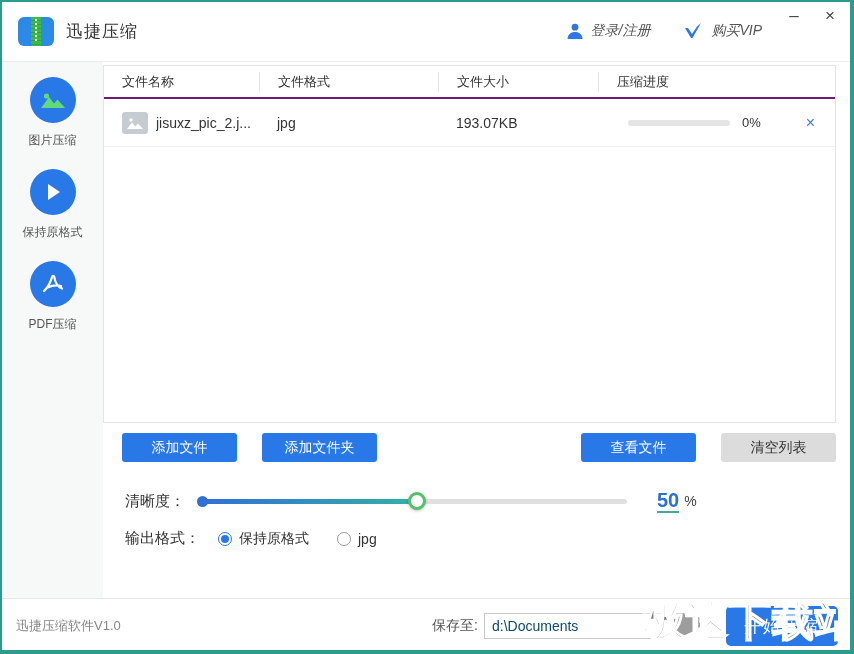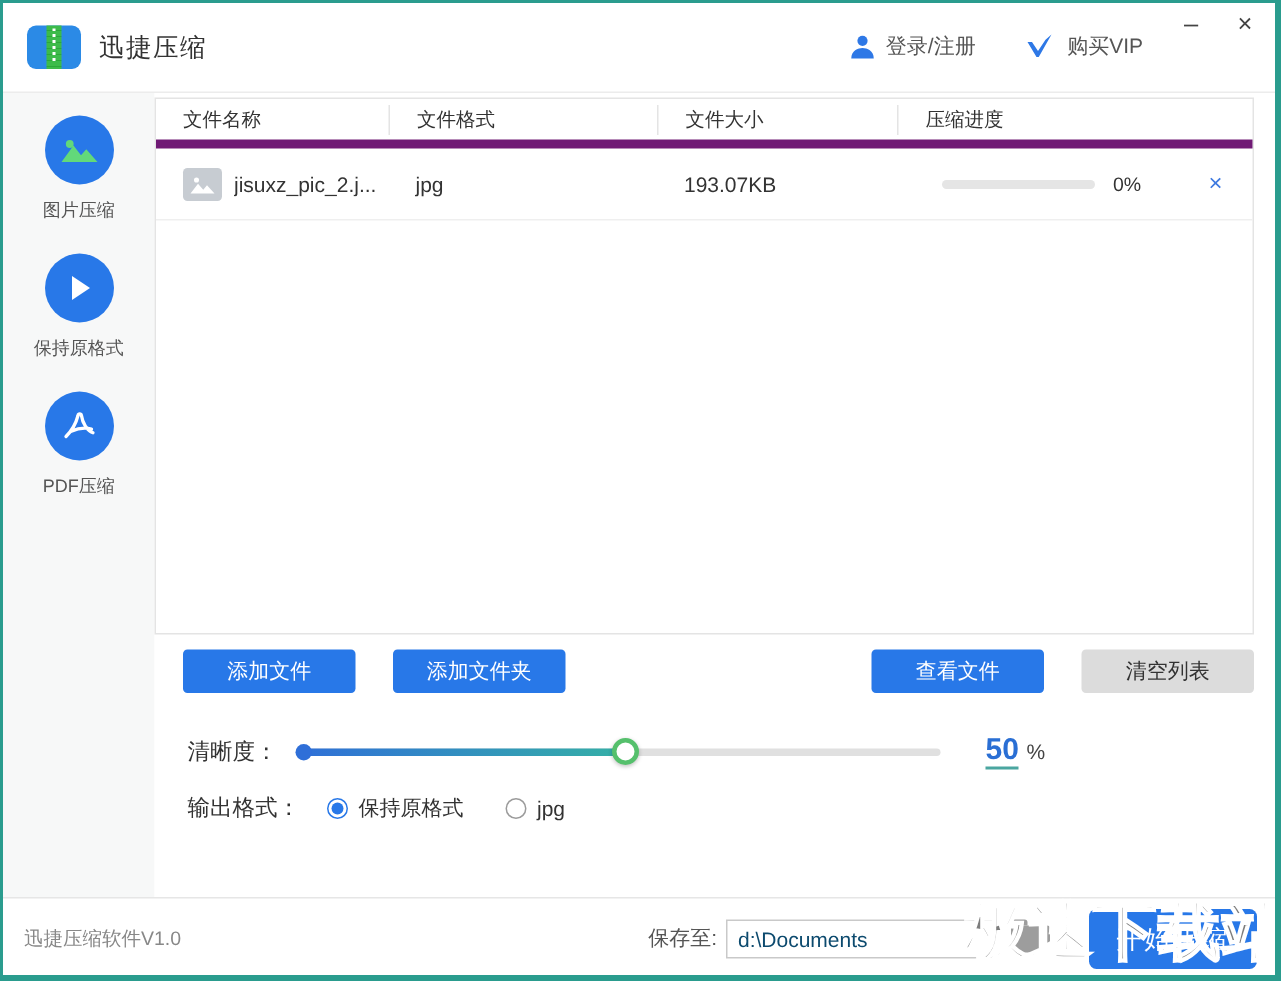--- a/index.html
+++ b/index.html
@@ -11,37 +11,37 @@
   }
   
   .titlebar { height:60px; background:#fff; border-bottom:1px solid #ececec;
     display:flex; align-items:center; padding:0 16px; position:relative; flex:none; }
   .logo { width:36px; height:29px; border-radius:6px; background:#2b8ae6; position:relative; flex:none; }
   .logo .zip { position:absolute; left:13px; top:0; width:10px; height:100%;
     background:repeating-linear-gradient(180deg,#3dbb4a 0 3px,#2ca83a 3px 4px); }
   .logo .zip::before { content:""; position:absolute; left:4px; top:2px; width:2px; height:22px;
     background:repeating-linear-gradient(180deg,#fff 0 2px,transparent 2px 4px); }
   .app-title { font-size:17px; color:#333; margin-left:12px; letter-spacing:1px; }
-  .titlebar-right { position:absolute; right:88px; top:20px; display:flex; gap:34px; }
+  .titlebar-right { position:absolute; right:88px; top:20px; display:flex; gap:34px;font-style:italic; }
   .tb-link { display:flex; align-items:center; gap:7px; font-size:14px; color:#555; cursor:pointer; }
   .win-controls { position:absolute; right:10px; top:4px; display:flex; gap:16px; }
   .win-btn { font-size:17px; color:#444; width:20px; text-align:center; cursor:pointer; line-height:20px; }
   
   .body { flex:1; display:flex; min-height:0; }
   .sidebar { width:101px; background:#f7f8f8; padding-top:15px; flex:none;
     display:flex; flex-direction:column; align-items:center; }
   .side-item { display:flex; flex-direction:column; align-items:center; margin-bottom:20px; cursor:pointer; }
   .side-circle { width:46px; height:46px; border-radius:50%; background:#2878e8;
     display:flex; align-items:center; justify-content:center; }
   .side-label { font-size:12px; color:#555; margin-top:9px; }
   .content { flex:1; background:#fff; position:relative; display:flex; flex-direction:column; }
   
   .table { margin:3px 14px 0 0; border:1px solid #e4e4e4; height:358px; background:#fff;
     display:flex; flex-direction:column; flex:none; }
-  .thead { display:flex; height:33px; align-items:center; flex:none; border-bottom:6px solid #701a75; }
+  .thead { display:flex; height:33px; align-items:center; flex:none; border-bottom:2px solid #701a75; }
   .th { font-size:13px; color:#333; padding-left:18px; position:relative; height:20px; line-height:20px; }
   .th + .th { border-left:1px solid #e4e4e4; }
   .col1 { width:155px; flex:none; } .col2 { width:162px; flex:none; }
   .col3 { width:160px; flex:none;margin-left:17px; } .col4 { flex:1; }
   .trow { display:flex; height:48px; align-items:center; border-bottom:1px solid #efefef; }
   .td { display:flex; align-items:center; font-size:14px; color:#333; padding-left:18px; }
   .thumb { width:26px; height:22px; background:#c7ccd2; border-radius:3px; margin-right:8px;
     display:flex; align-items:center; justify-content:center; flex:none; }
   .fname { max-width:100px; overflow:hidden; white-space:nowrap; }
   .td.col4 { padding:0 20px 0 30px; }

